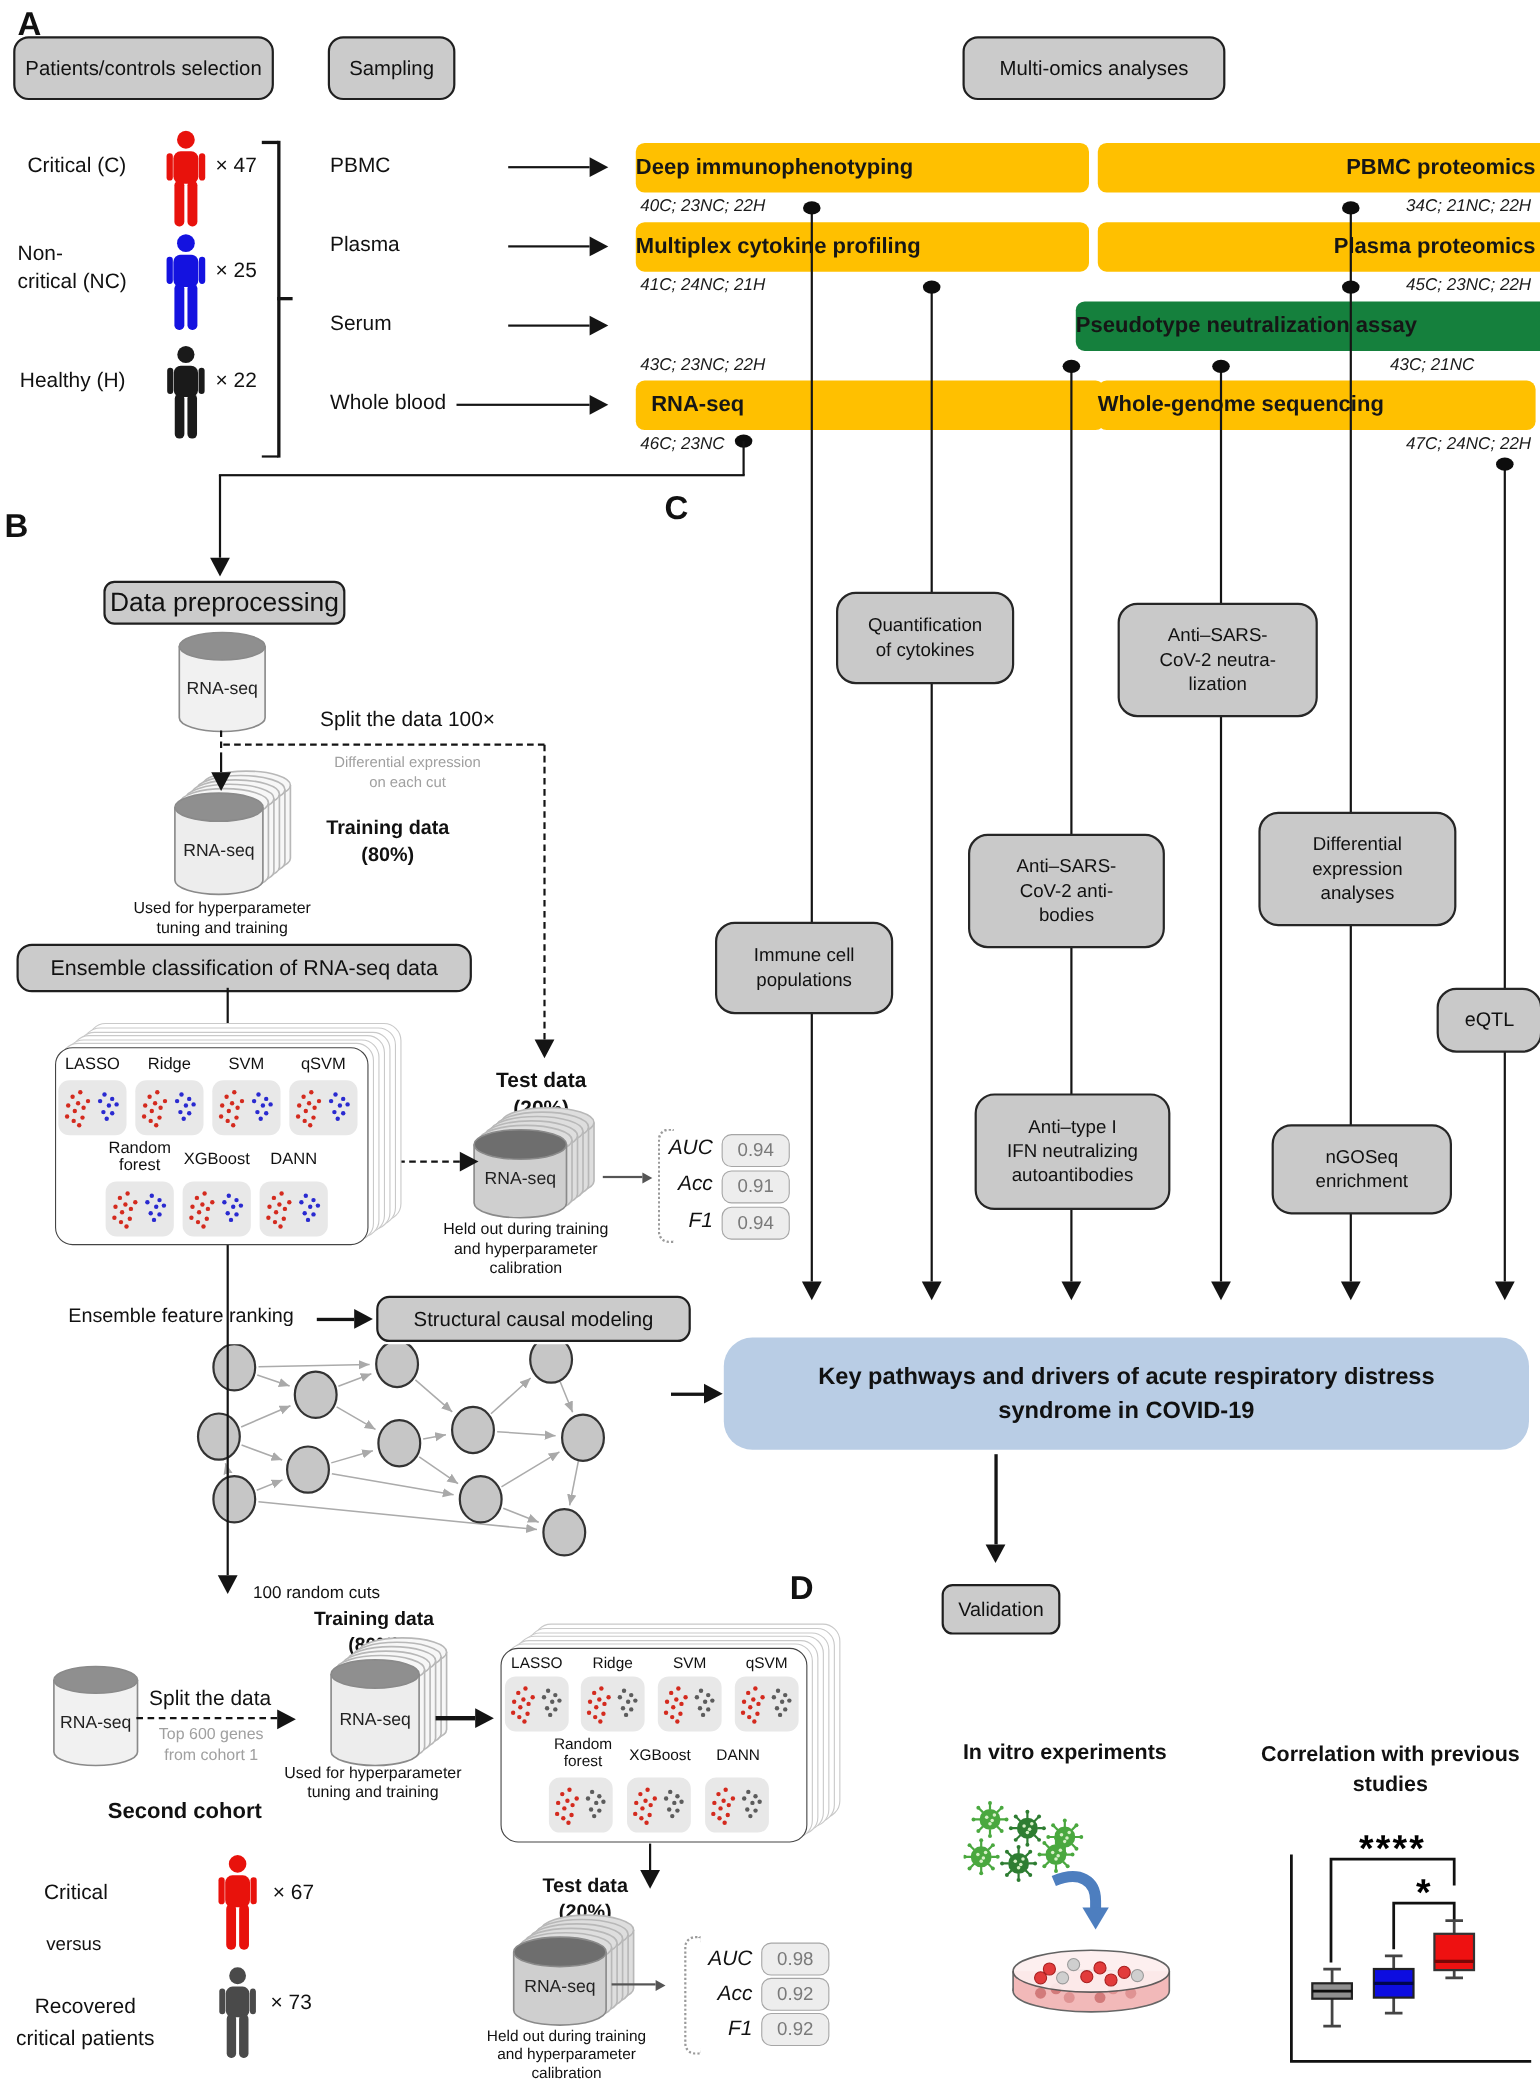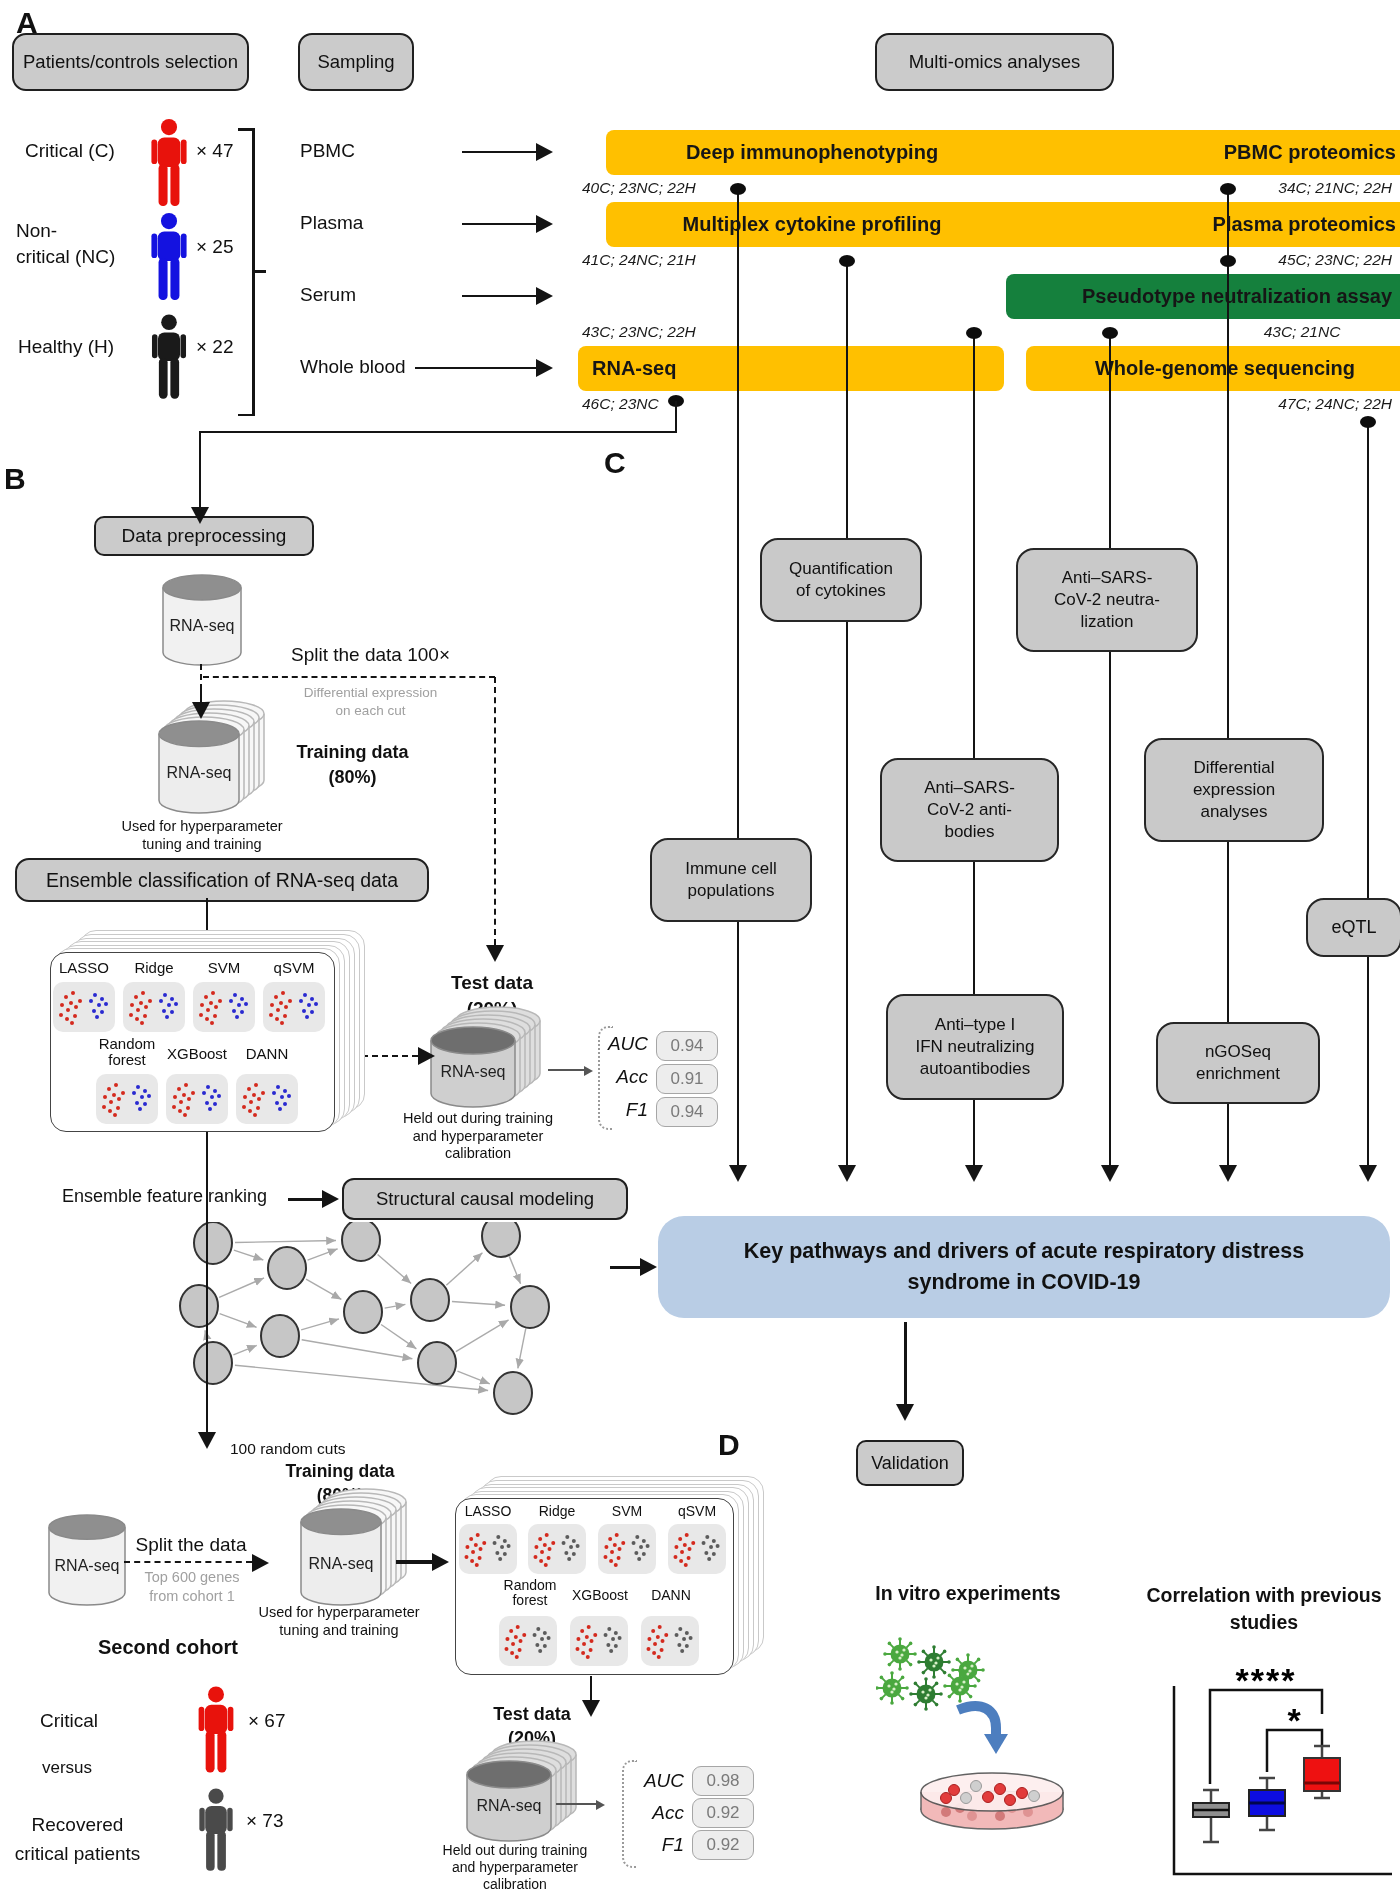--- a/index.html
+++ b/index.html
@@ -5,21 +5,21 @@
   html,body{margin:0;padding:0;background:#fff;}
   #stage{position:relative;width:1400px;height:1892px;background:#fff;
          font-family:"Liberation Sans",sans-serif;color:#111;overflow:hidden;}
   .abs{position:absolute;}
   .pre{white-space:pre-line;}
   .panel-letter{font-size:30px;font-weight:bold;}
   .hdrbox{background:#cbcbcb;border:2.5px solid #1f1f1f;border-radius:14px;
           display:flex;align-items:center;justify-content:center;font-size:18.5px;}
   .assay{height:45px;border-radius:8px;display:flex;align-items:center;
          font-size:20px;font-weight:600;color:#161616;}
-  .assay.center{justify-content:center;margin-left:28px;}
+  .assay.center{justify-content:flex-start;}
   .assay.left{padding-left:14px;}
   .assay.right{justify-content:flex-end;padding-right:30px;}
   .sublabel{font-style:italic;font-size:15.5px;color:#1a1a1a;}
   .dot{width:16px;height:12px;border-radius:50%;background:#0d0d0d;}
   .vline{width:2.5px;background:#141414;}
   .hline{height:2.5px;background:#141414;}
   .dashv{border-left:2.5px dashed #141414;}
   .dashh{border-top:2.5px dashed #141414;}
   .head-down{width:0;height:0;border-left:9px solid transparent;border-right:9px solid transparent;border-top:17px solid #141414;}
   .head-right{width:0;height:0;border-top:9px solid transparent;border-bottom:9px solid transparent;border-left:17px solid #141414;}
@@ -103,21 +103,21 @@
   <div class="abs sample" style="left:300px;top:212px">Plasma</div>
   <div class="abs sample" style="left:300px;top:284px">Serum</div>
   <div class="abs sample" style="left:300px;top:356px">Whole blood</div>
 
   <div class="abs panel-letter" style="left:604px;top:446px">C</div>
 
   <div class="abs panel-letter" style="left:4px;top:462px">B</div>
 
   <div class="abs panel-letter" style="left:718px;top:1428px">D</div>
 
-  <div class="abs gbox" style="left:94px;top:516px;width:216px;height:36px;border-radius:10px;font-size:19px">
+  <div class="abs gbox" style="left:94px;top:528px;width:216px;height:36px;border-radius:10px;font-size:24px">
       <span>Data preprocessing</span>
     </div>
 
   <div class="abs" style="left:268px;top:644px;width:205px;text-align:center;font-size:19px">Split the data 100×</div>
   <div class="abs note-gray pre" style="left:278px;top:684px;width:185px">Differential expression
 on each cut</div>
 
   <div class="abs pre" style="left:290px;top:740px;width:125px;text-align:center;font-size:18px;font-weight:bold;line-height:1.4">Training data
 (80%)</div>
   <div class="abs note pre" style="left:102px;top:818px;width:200px">Used for hyperparameter

